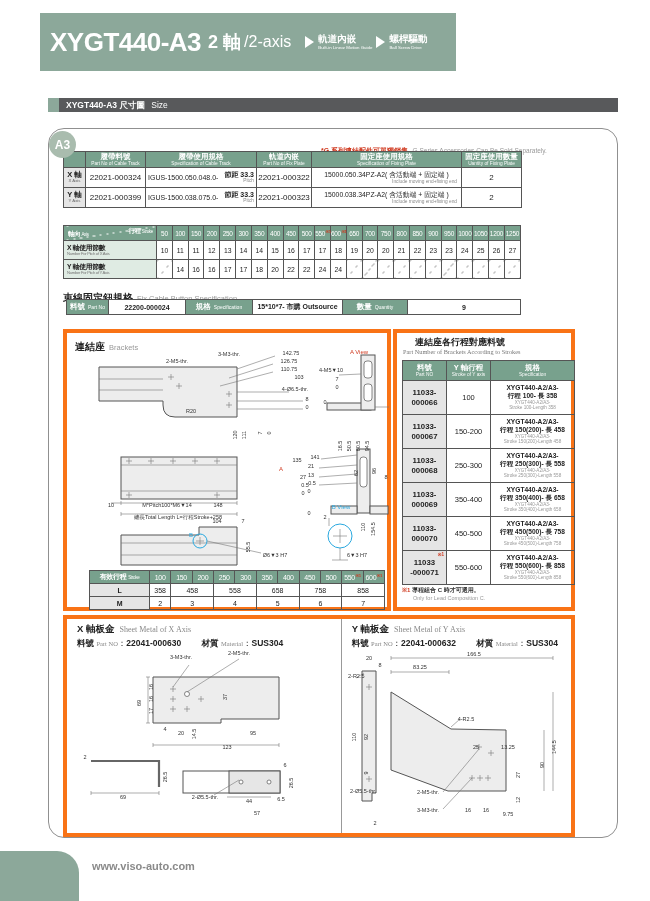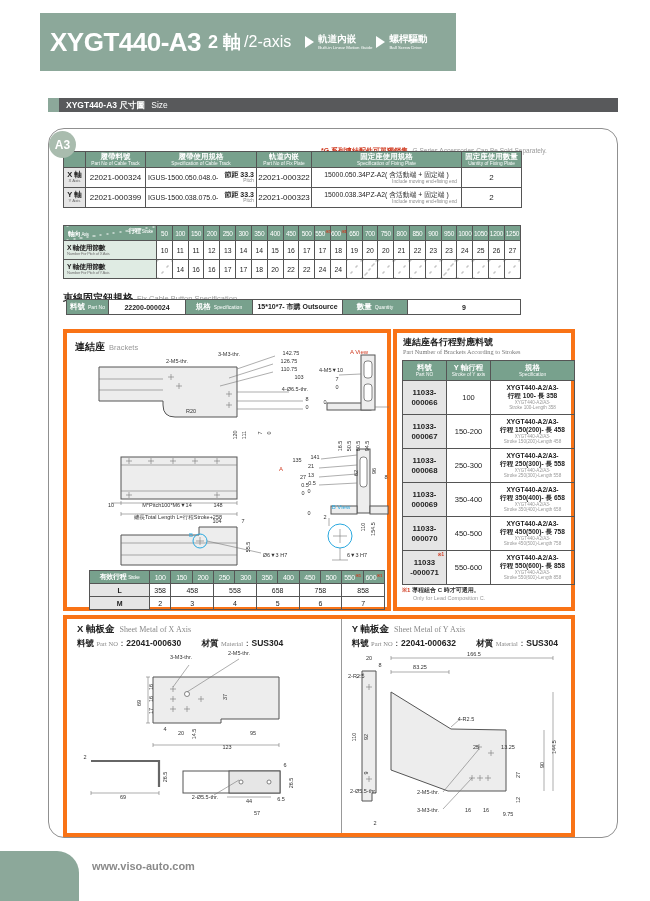--- a/index.html
+++ b/index.html
@@ -519,21 +519,21 @@
             <td colspan="2">4</td>
             <td colspan="2">5</td>
             <td colspan="2">6</td>
             <td colspan="2">7</td>
           </tr>
         </tbody>
       </table>
   </div>
 
   <div class="abs panel" id="partspanel">
-    <div class="abs" style="left:6px;top:3px;font-size:9px;font-weight:bold">連結座各行程對應料號</div>
+    <div class="abs" style="left:18px;top:3px;font-size:9px;font-weight:bold">連結座各行程對應料號</div>
     <div class="abs" style="left:6px;top:15px;font-size:6.3px;color:#777;font-family:'Liberation Serif',serif">Part Number of Brackets  According to Strokes</div>
     <table class="abs" id="bp" style="left:5px;top:27px">
       <colgroup>
           <col style="width:44px">
           <col style="width:44px">
           <col style="width:84px">
         </colgroup>
       <thead id="bph">
           <tr>
             <th class="gh">

